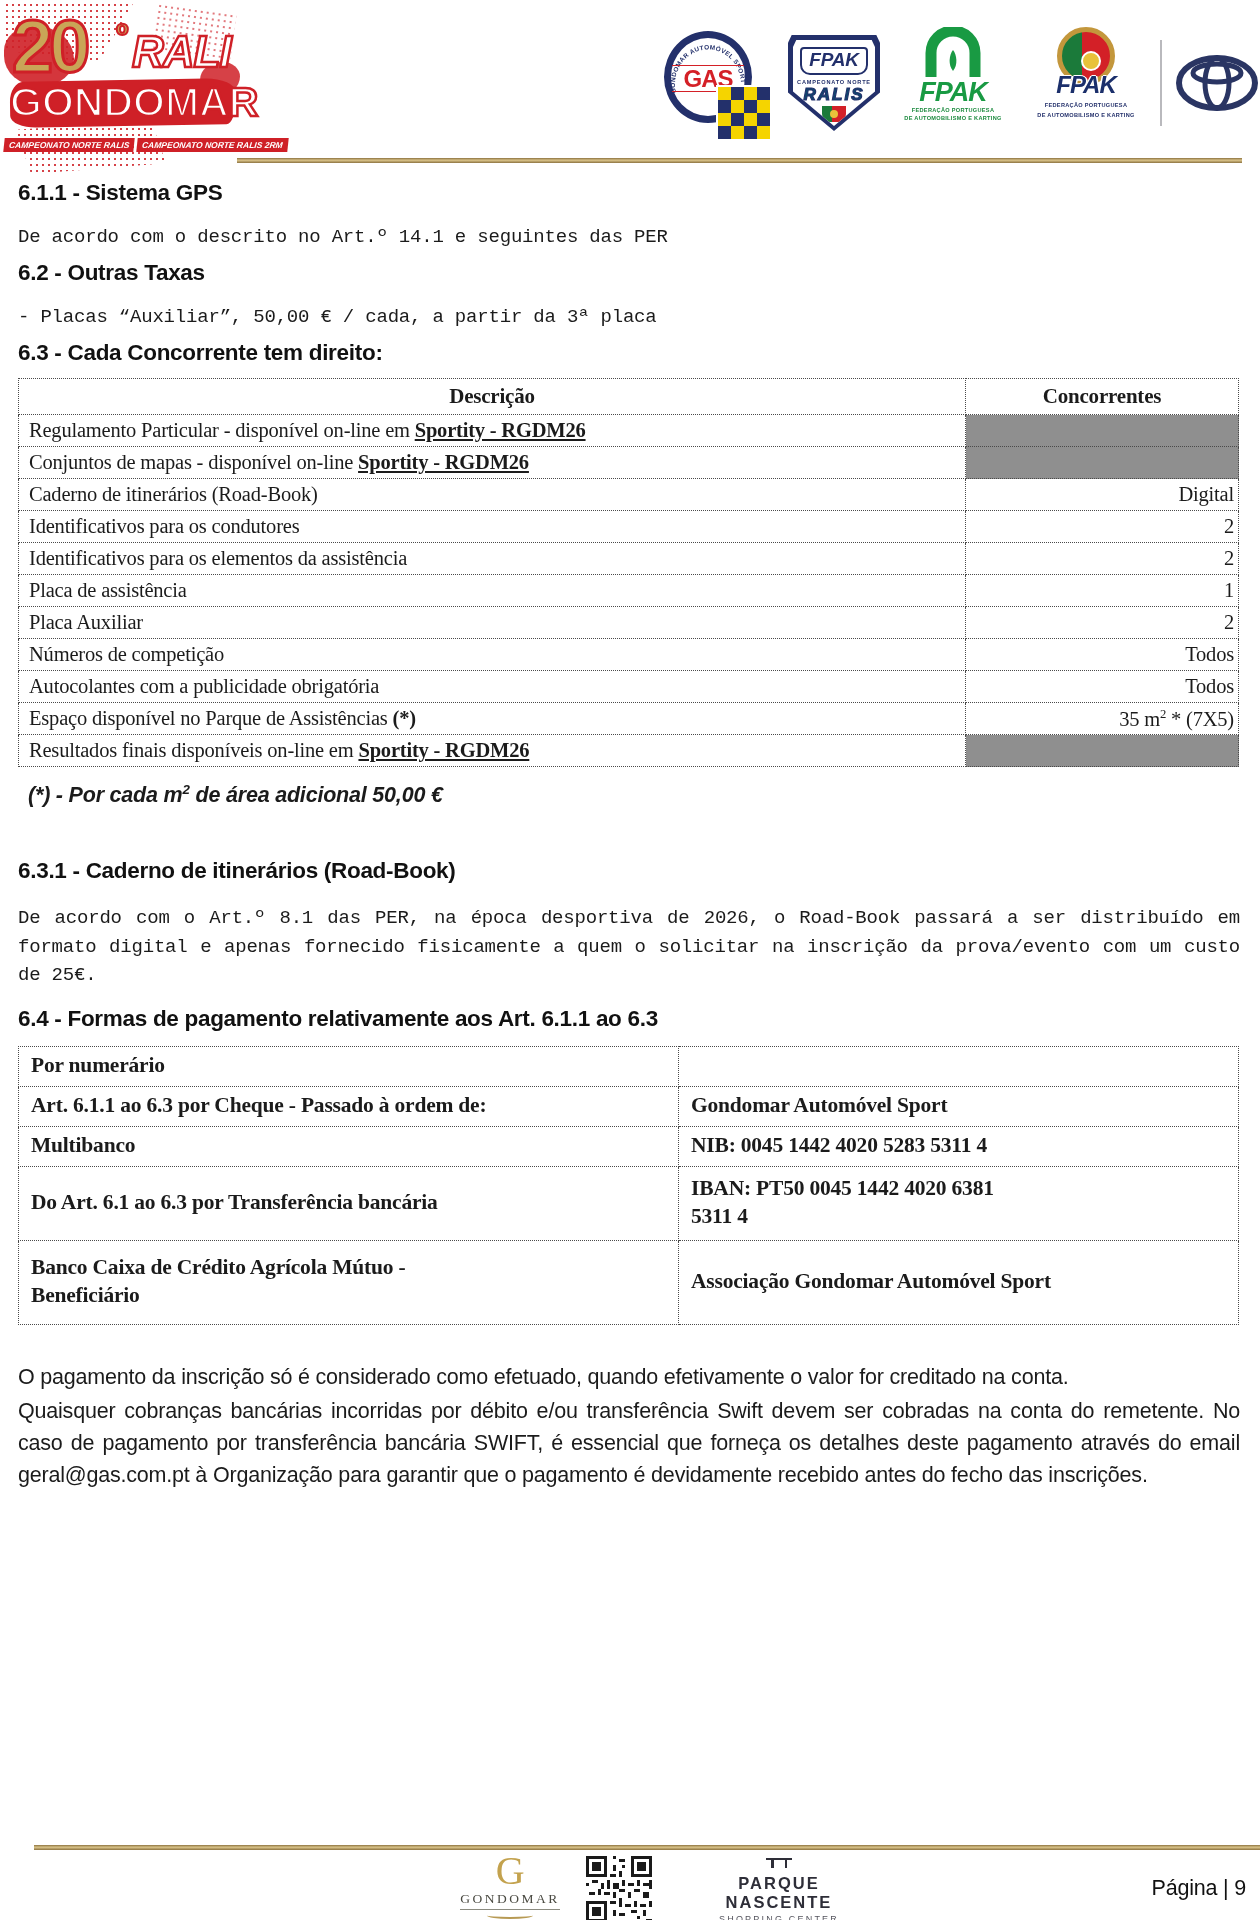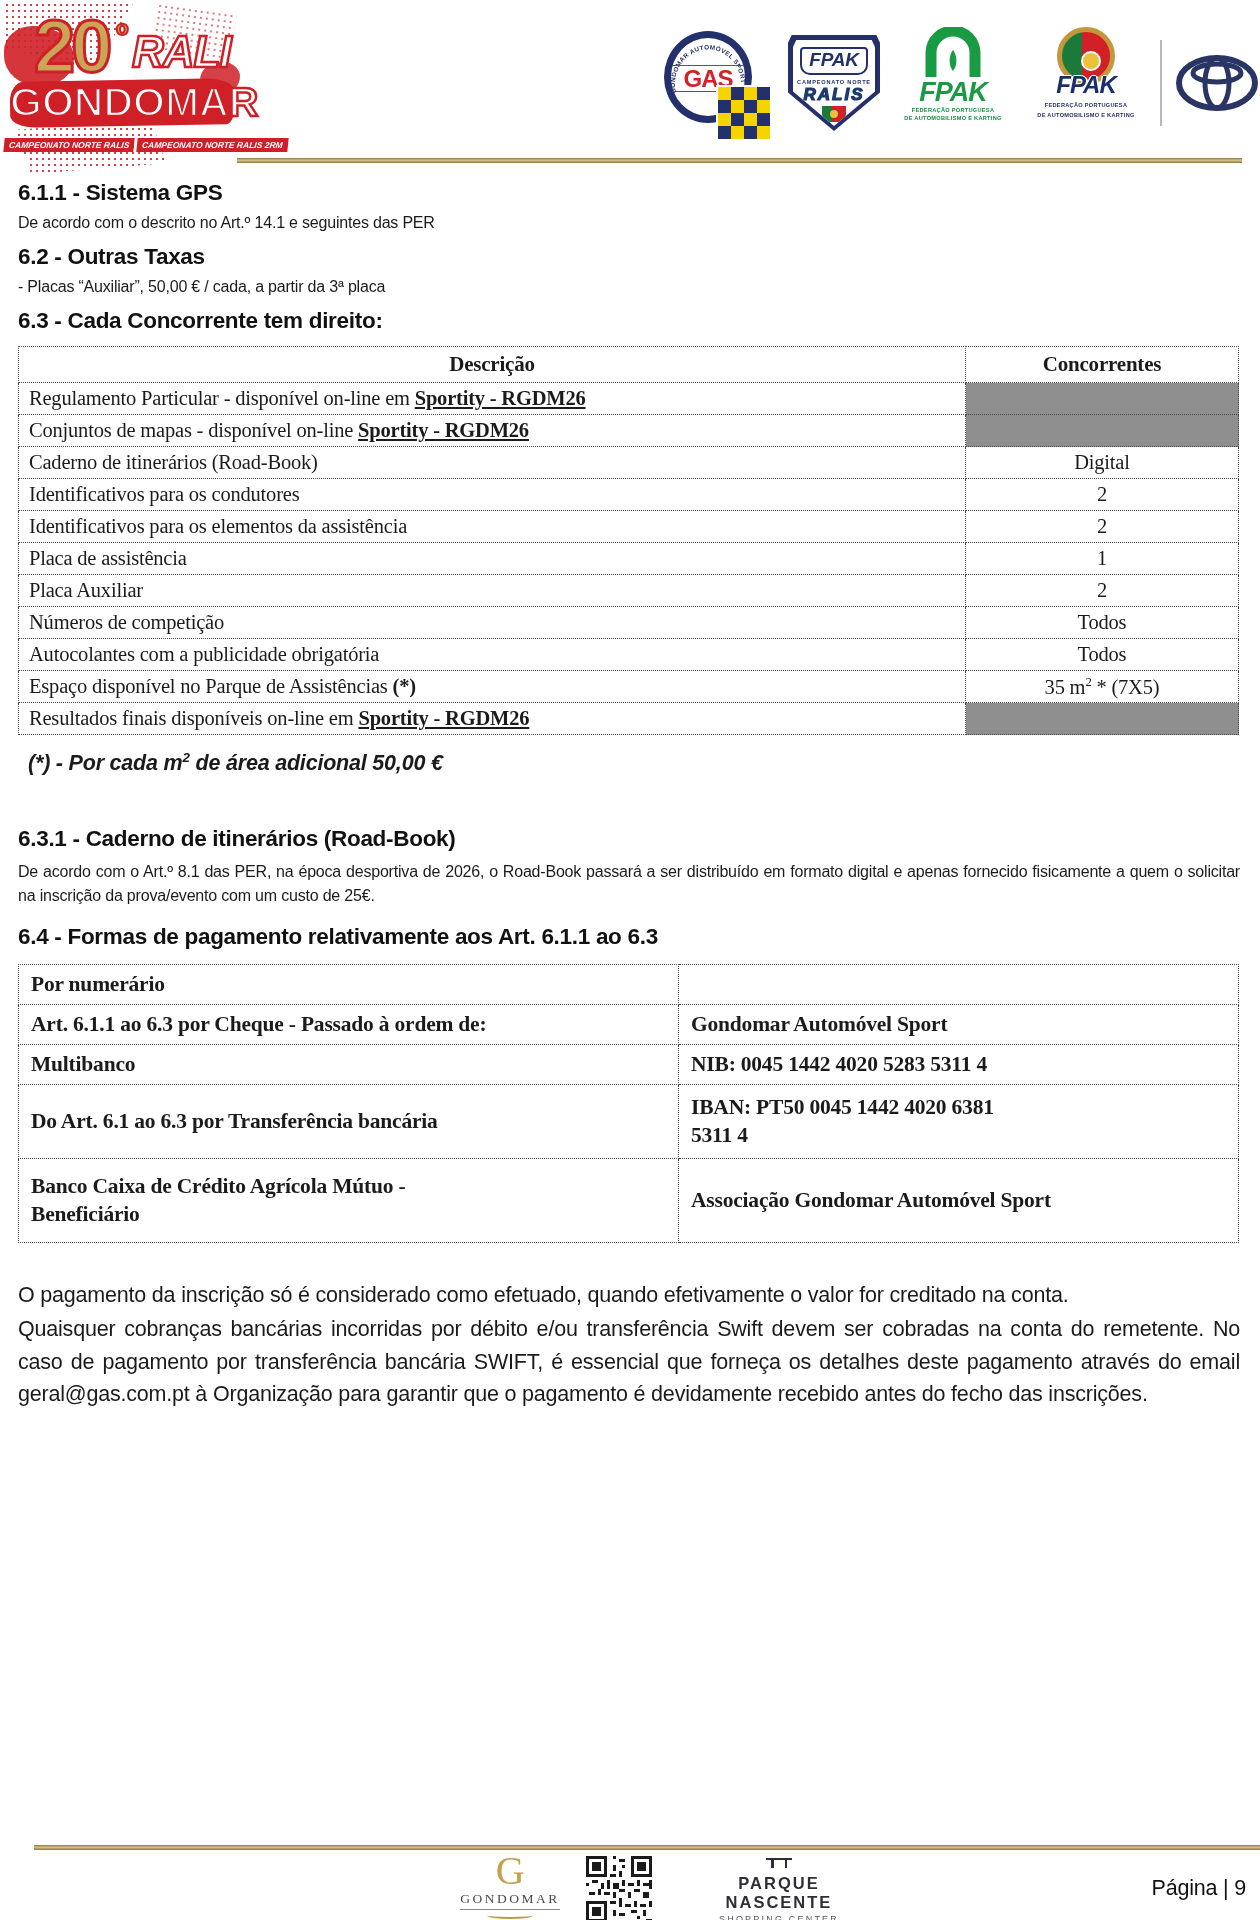--- a/index.html
+++ b/index.html
@@ -18,21 +18,21 @@
   .dots { position:absolute;
     background-image:radial-gradient(#cf2027 1.1px, transparent 1.3px);
     background-size:6px 6px; opacity:.85; }
   .dots.d1 { left:0; top:0; width:130px; height:62px; clip-path:polygon(0 0,100% 0,72% 100%,0 78%); }
   .dots.d2 { left:150px; top:6px; width:80px; height:46px; transform:rotate(8deg); opacity:.6; }
   .dots.d3 { left:12px; top:118px; width:150px; height:54px; clip-path:polygon(0 18%,90% 0,100% 80%,10% 100%); }
   .blob { position:absolute; background:#cf2027; }
   .blob.b1 { left:6px; top:78px; width:226px; height:46px; border-radius:14px 30px 10px 26px/20px 14px 26px 12px; transform:rotate(-1deg); }
   .blob.b2 { left:0px; top:24px; width:70px; height:60px; border-radius:45% 60% 50% 55%; opacity:.9; }
   .blob.b3 { left:196px; top:60px; width:40px; height:34px; border-radius:55% 45% 60% 40%; opacity:.85; }
-  .rl-20 { position:absolute; left:30px; top:8px; font-size:74px; font-weight:900; line-height:1;
+  .rl-20 { position:absolute; left:8px; top:8px; font-size:74px; font-weight:900; line-height:1;
     color:#c9a557; -webkit-text-stroke:3px #cf2027; text-shadow:0 0 1px #cf2027; letter-spacing:-4px; }
   .rl-deg { position:absolute; left:112px; top:14px; font-size:34px; font-weight:900;
     color:#c9a557; -webkit-text-stroke:2px #cf2027; }
   .rl-rali { position:absolute; left:128px; top:28px; font-size:44px; font-weight:900; line-height:1;
     color:#ffffff; -webkit-text-stroke:2.5px #cf2027; letter-spacing:-1px; font-style:italic; }
   .rl-gondomar { position:absolute; left:6px; top:80px; font-size:41px; font-weight:900; line-height:1;
     color:#ffffff; -webkit-text-stroke:2.5px #cf2027; letter-spacing:0px; }
   .rl-banner { position:absolute; left:0; top:136px; display:flex; gap:3px; }
   .rl-banner span { background:#cf2027; color:#fff; font-weight:700; font-style:italic;
     font-size:8.5px; padding:2px 5px; white-space:nowrap; transform:skewX(-6deg); letter-spacing:0; }
@@ -78,30 +78,30 @@
     border-radius:50%; background:#e8c23a; border:2px solid #fff; }
   .fgold-t { margin-top:-14px; font-size:24px; font-weight:900; font-style:italic; color:#1b2f6b;
     text-shadow:-1.5px 0 #fff,1.5px 0 #fff,0 -1.5px #fff,0 1.5px #fff; letter-spacing:-1px; z-index:2; }
   .fgold small, .fgold-sub { display:block; text-align:center; font-size:5.6px; color:#23306b; font-weight:700; letter-spacing:.3px; line-height:1.5; margin-top:2px; }
   .vdiv { width:2px; height:86px; background:#b9b9bd; }
   .toyota { width:82px; height:58px; }
 
   
   .content { position:absolute; left:18px; top:180px; width:1222px; }
   h2 { font-size:22.5px; font-weight:700; letter-spacing:-0.3px; color:#111; }
-  .body-line { font-size:16px; margin-top:8px; }
+  .body-line { font-size:19px; margin-top:20px;font-family:Liberation Mono, monospace; }
   .mt { margin-top:12px; }
   .just { text-align:justify; line-height:1.5; }
 
   table { border-collapse:collapse; table-layout:fixed; width:1220px;font-family:Liberation Serif, serif; }
   td { border:1px dotted #4a4a4a; }
   .t1 { margin-top:12px; }
   .t1 td { font-size:20.5px; padding:3px 10px; height:32px; vertical-align:middle; }
   .t1 .hdr td { font-weight:700; font-size:21px; text-align:center; height:36px; }
-  .t1 td.val { text-align:center; padding:3px 4px; }
+  .t1 td.val { text-align:right; padding:3px 4px; }
   .gray { background:#8f8f8f; }
   .lnk { font-weight:700; text-decoration:underline; }
   sup.s2 { font-size:0.62em; vertical-align:super; }
   .footnote { margin-top:15px; margin-left:10px; font-size:21.5px; font-weight:700; font-style:italic; }
 
   .sec-631 { margin-top:50px; }
   .t2 { margin-top:14px; }
   .t2 td { font-weight:700; font-size:21.5px; padding:4px 12px; vertical-align:middle; line-height:1.3; }
   .t2 .h38 td { height:40px; }
   .t2 .h74 td { height:74px; }

